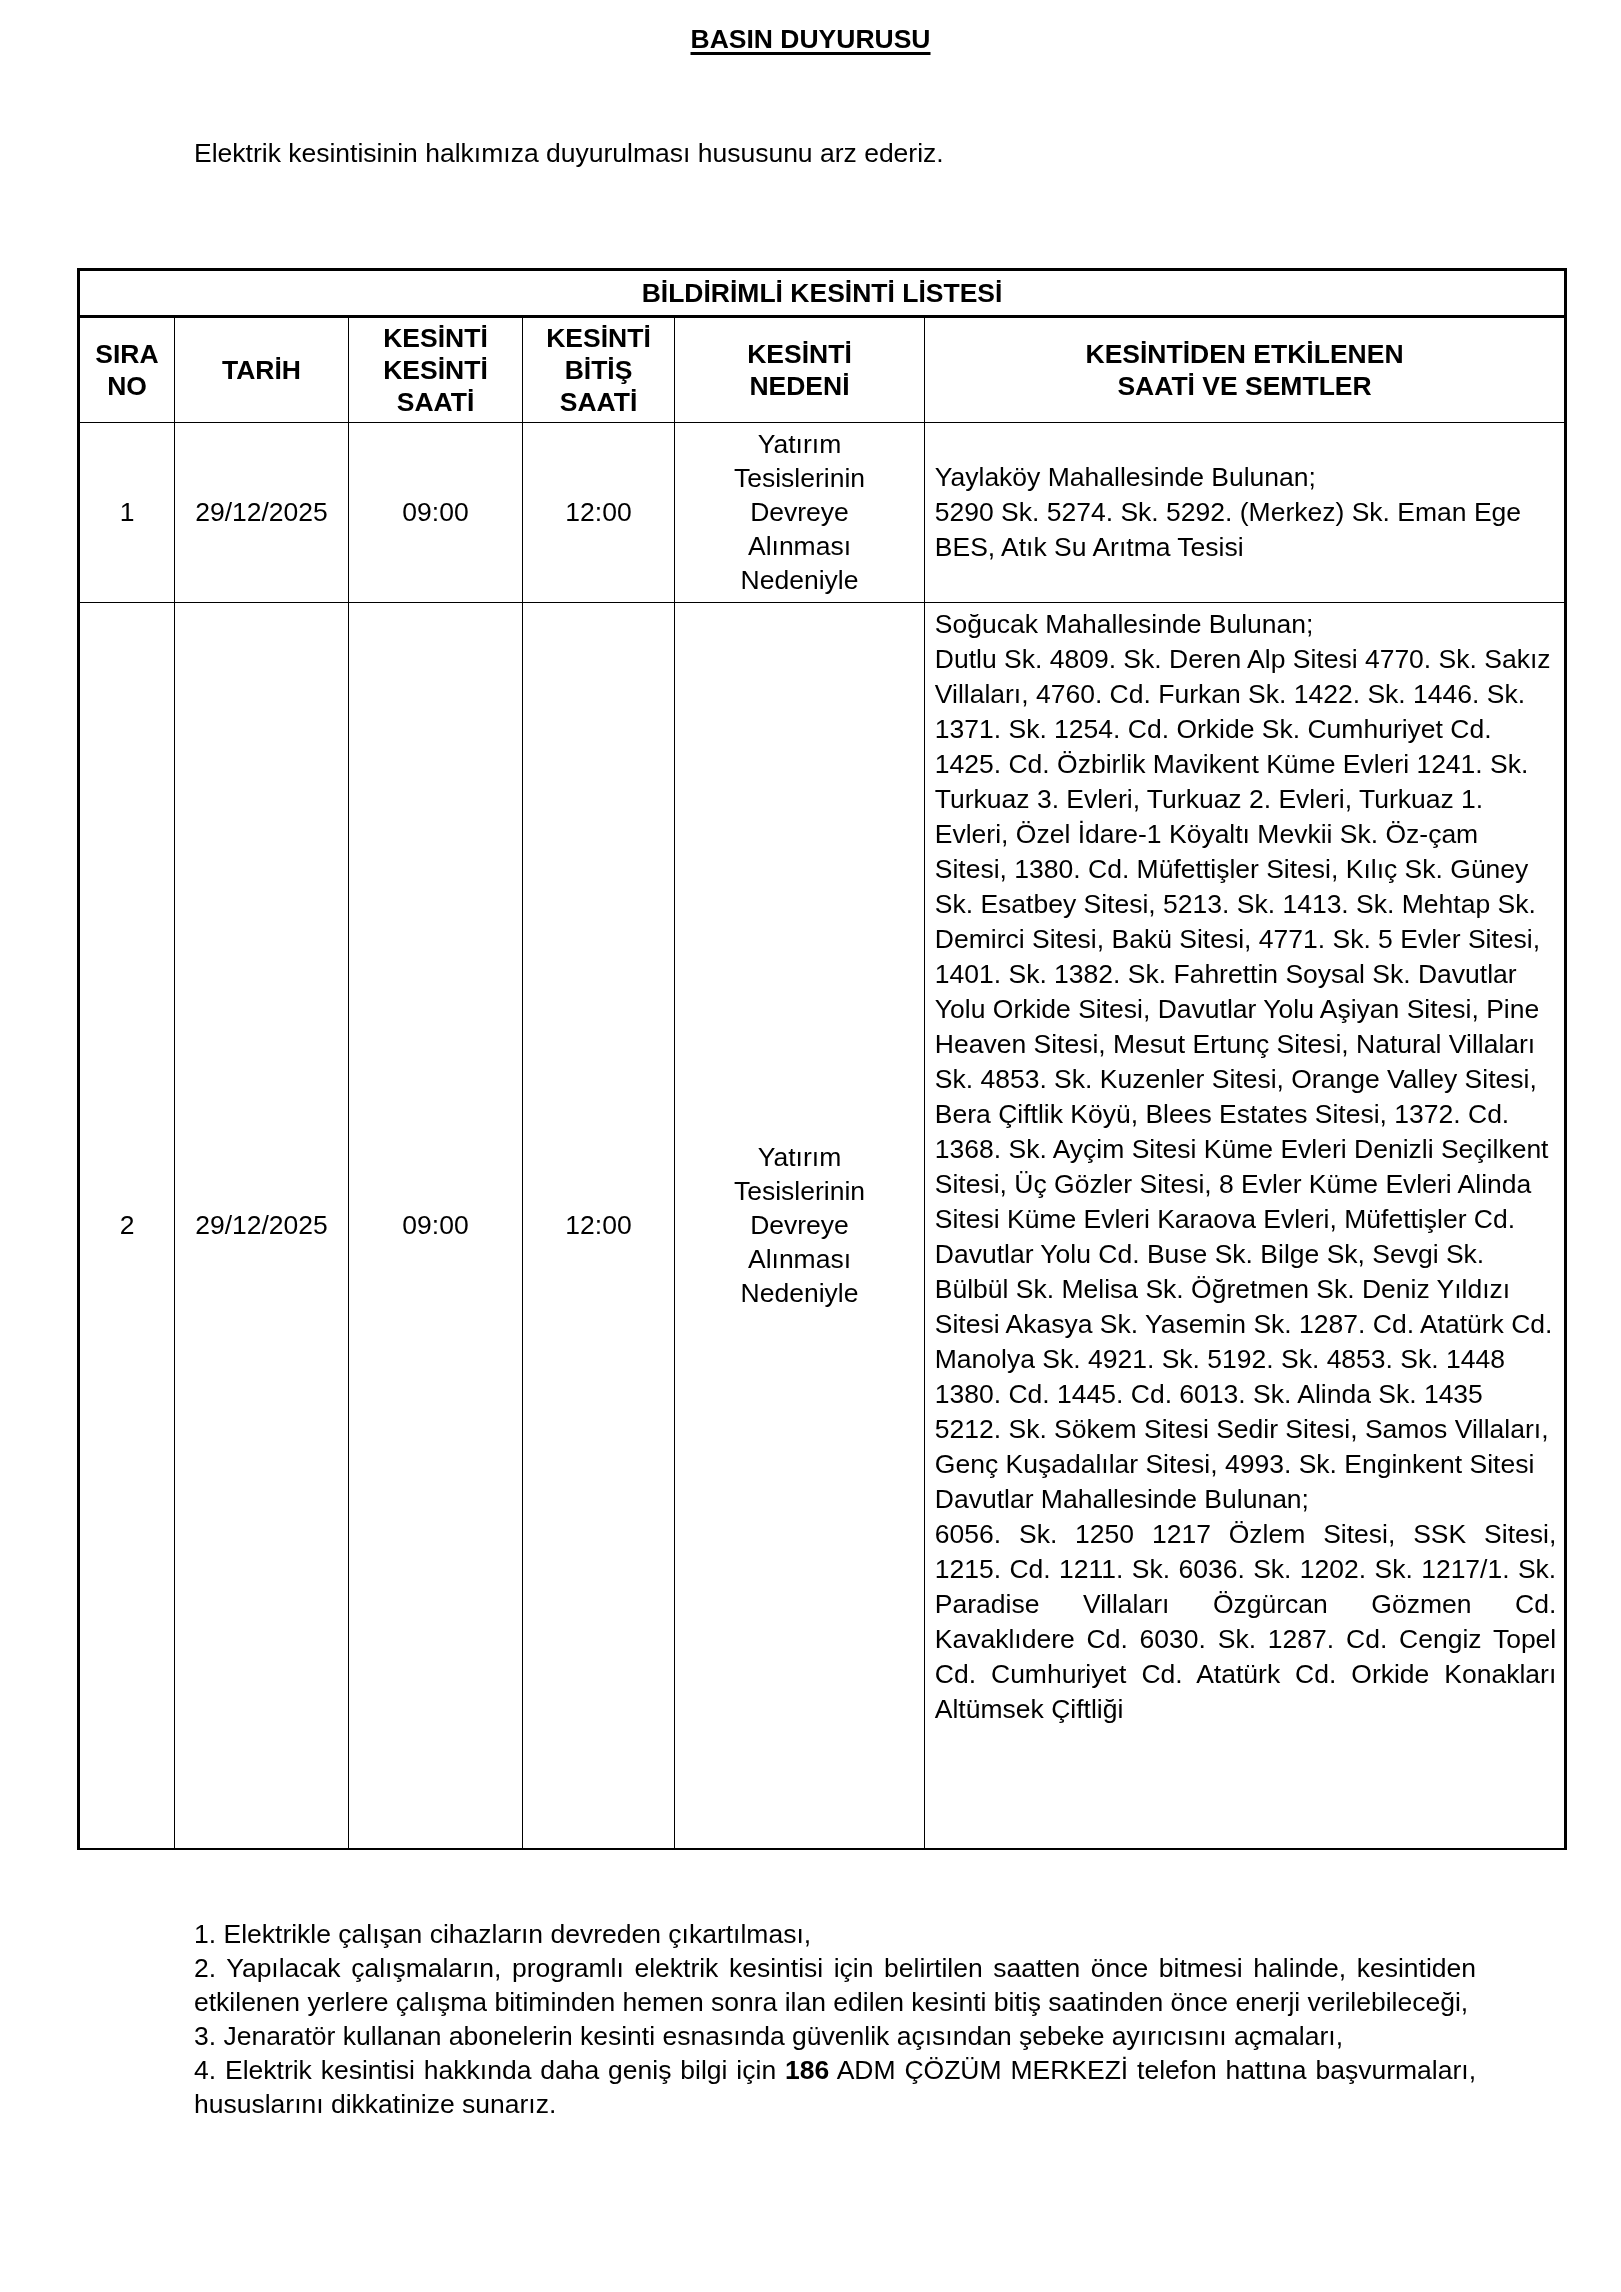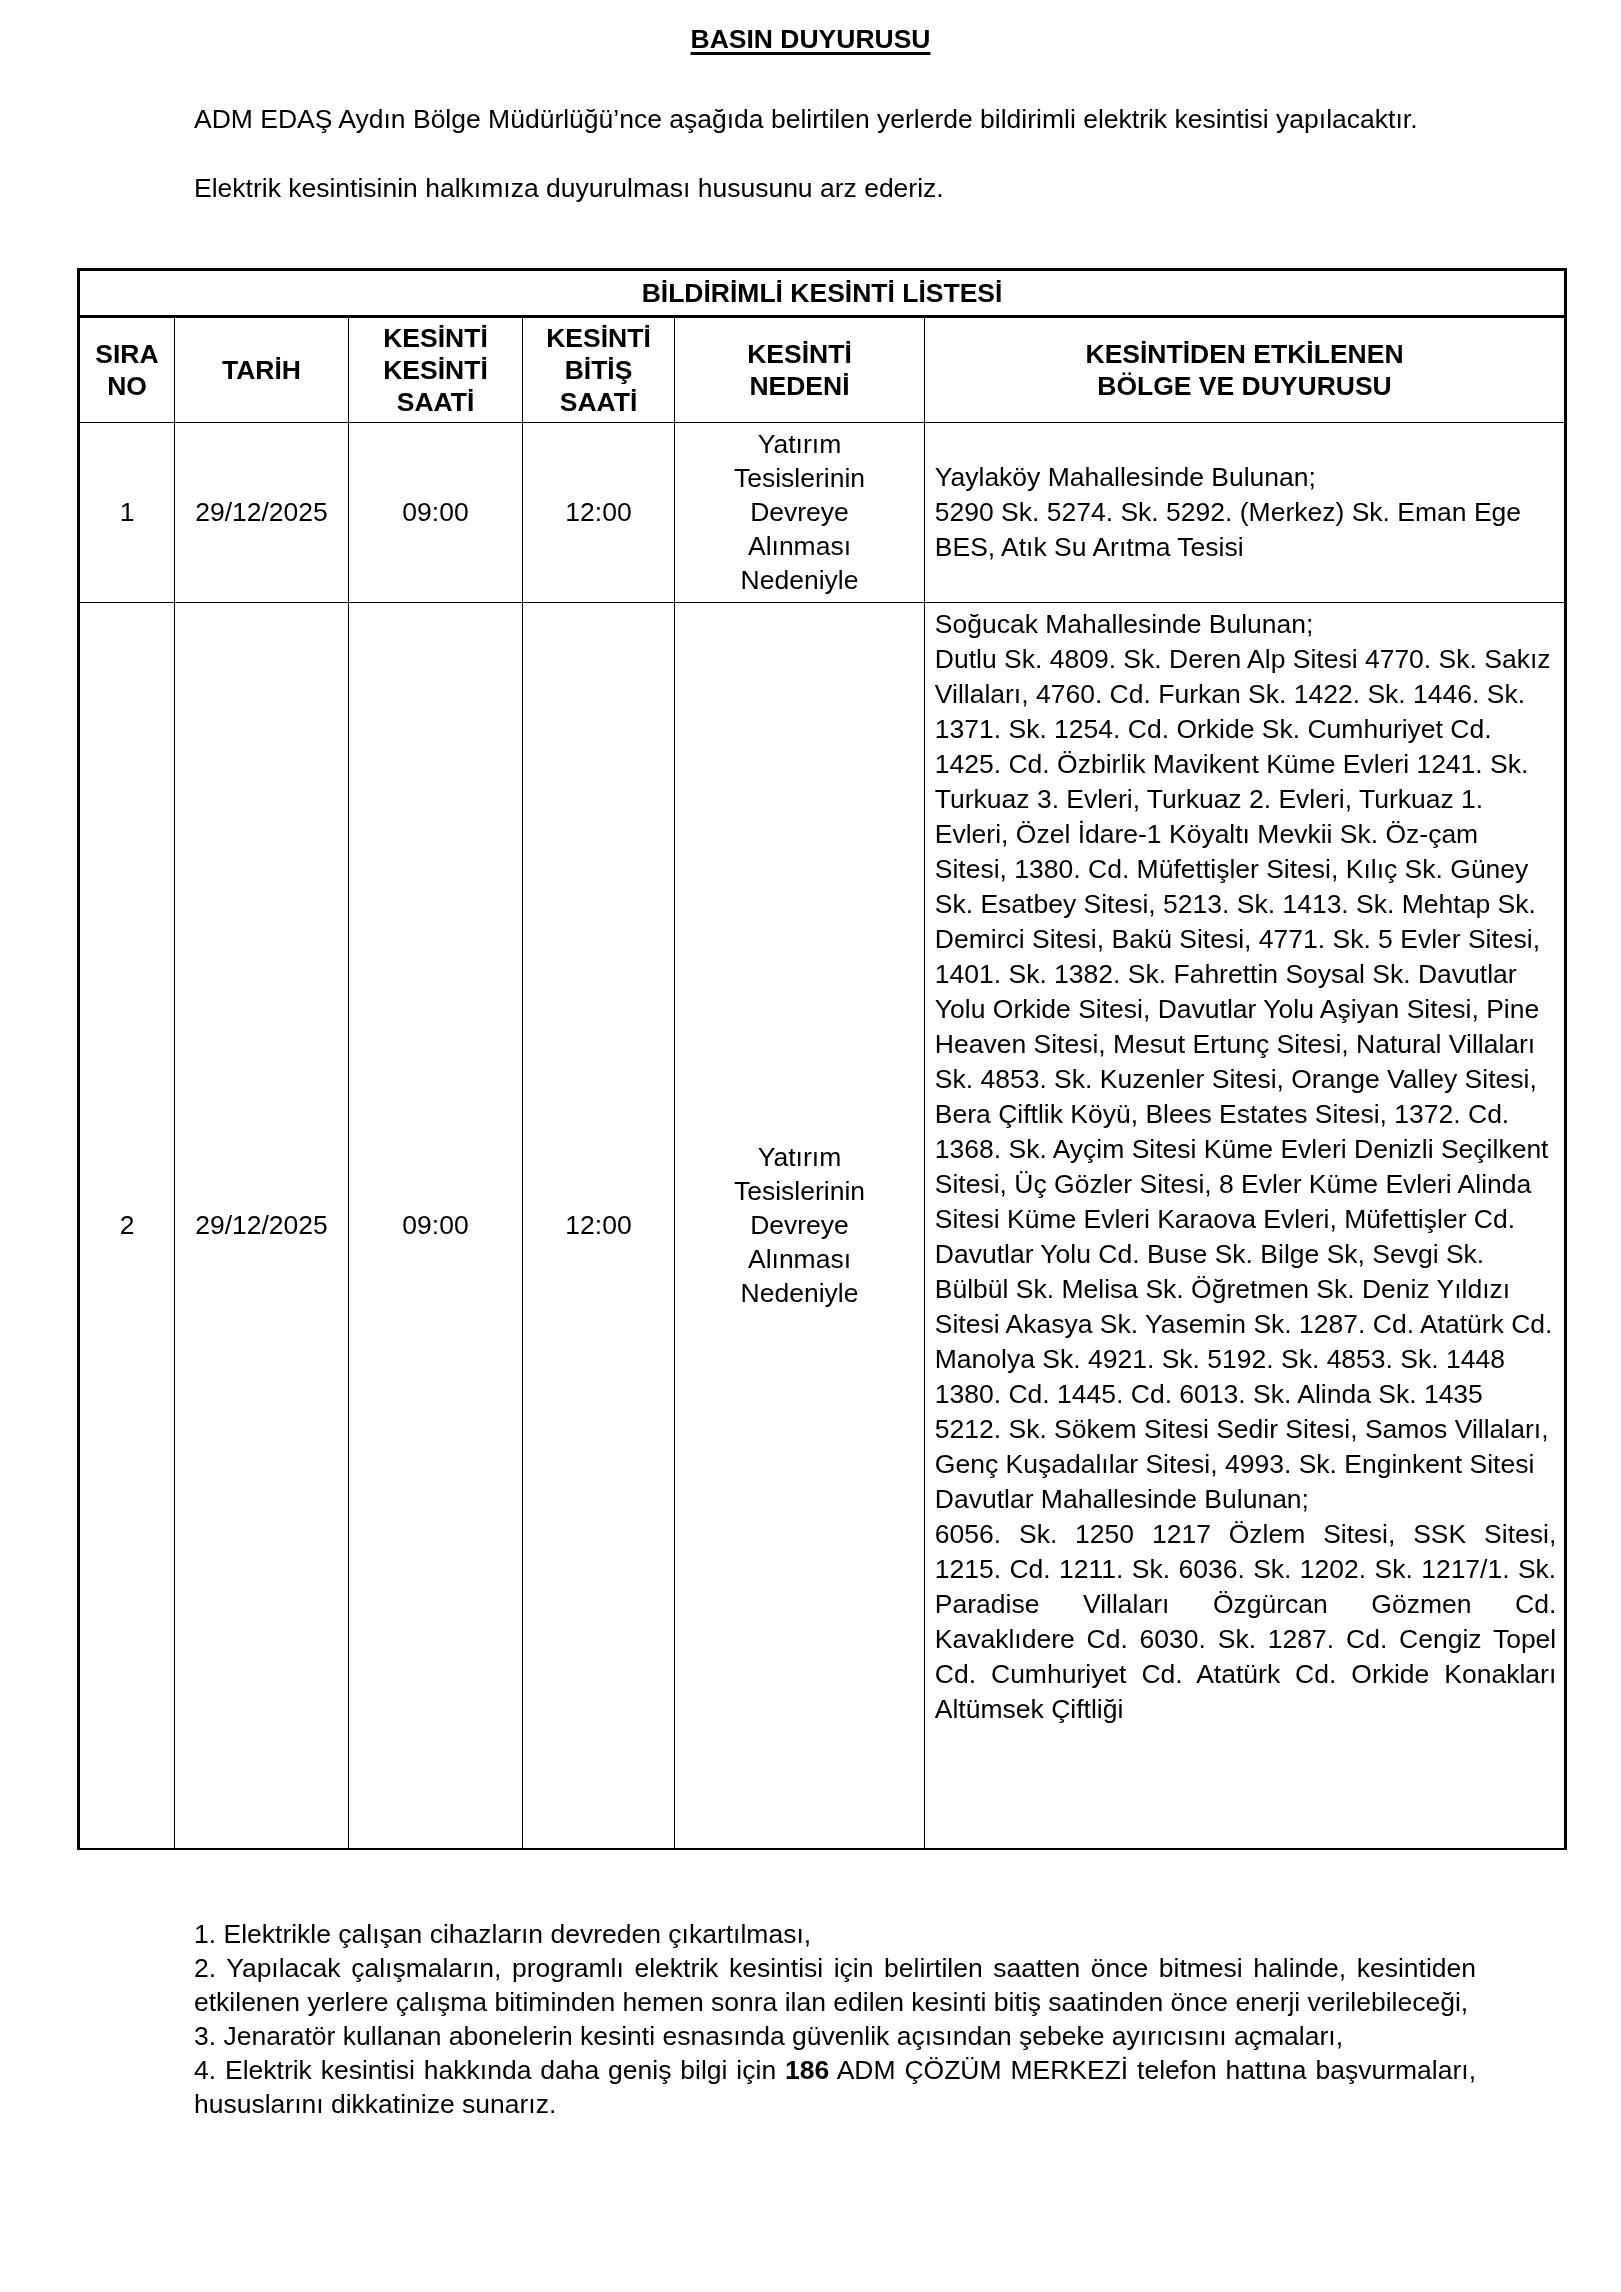--- a/index.html
+++ b/index.html
@@ -46,21 +46,20 @@
   .notes li .num { display: inline; }
 </style>
 </head>
 <body>
 
 <div class="page-title">
   <span>BASIN DUYURUSU</span>
 </div>
 
 <div class="intro">
-  <p>ADM EDAŞ Aydın Bölge Müdürlüğü’nce aşağıda belirtilen yerlerde bildirimli elektrik kesintisi yapılacaktır.</p>
   <p class="gap">Elektrik kesintisinin halkımıza duyurulması hususunu arz ederiz.</p>
 </div>
 
 <table class="outage">
   <colgroup>
     <col style="width:96px">
     <col style="width:174px">
     <col style="width:174px">
     <col style="width:152px">
     <col style="width:250px">
@@ -85,21 +84,21 @@
       <div>KESİNTİ</div>
       <div>BİTİŞ</div>
       <div>SAATİ</div>
     </th>
     <th>
       <div>KESİNTİ</div>
       <div>NEDENİ</div>
     </th>
     <th>
       <div>KESİNTİDEN ETKİLENEN</div>
-      <div>BÖLGE VE DUYURUSU</div>
+      <div>SAATİ VE SEMTLER</div>
     </th>
   </tr>
 
   <tr class="row1">
     <td class="center">1</td>
     <td class="center">29/12/2025</td>
     <td class="center">09:00</td>
     <td class="center">12:00</td>
     <td class="center">
       <div>Yatırım</div>

